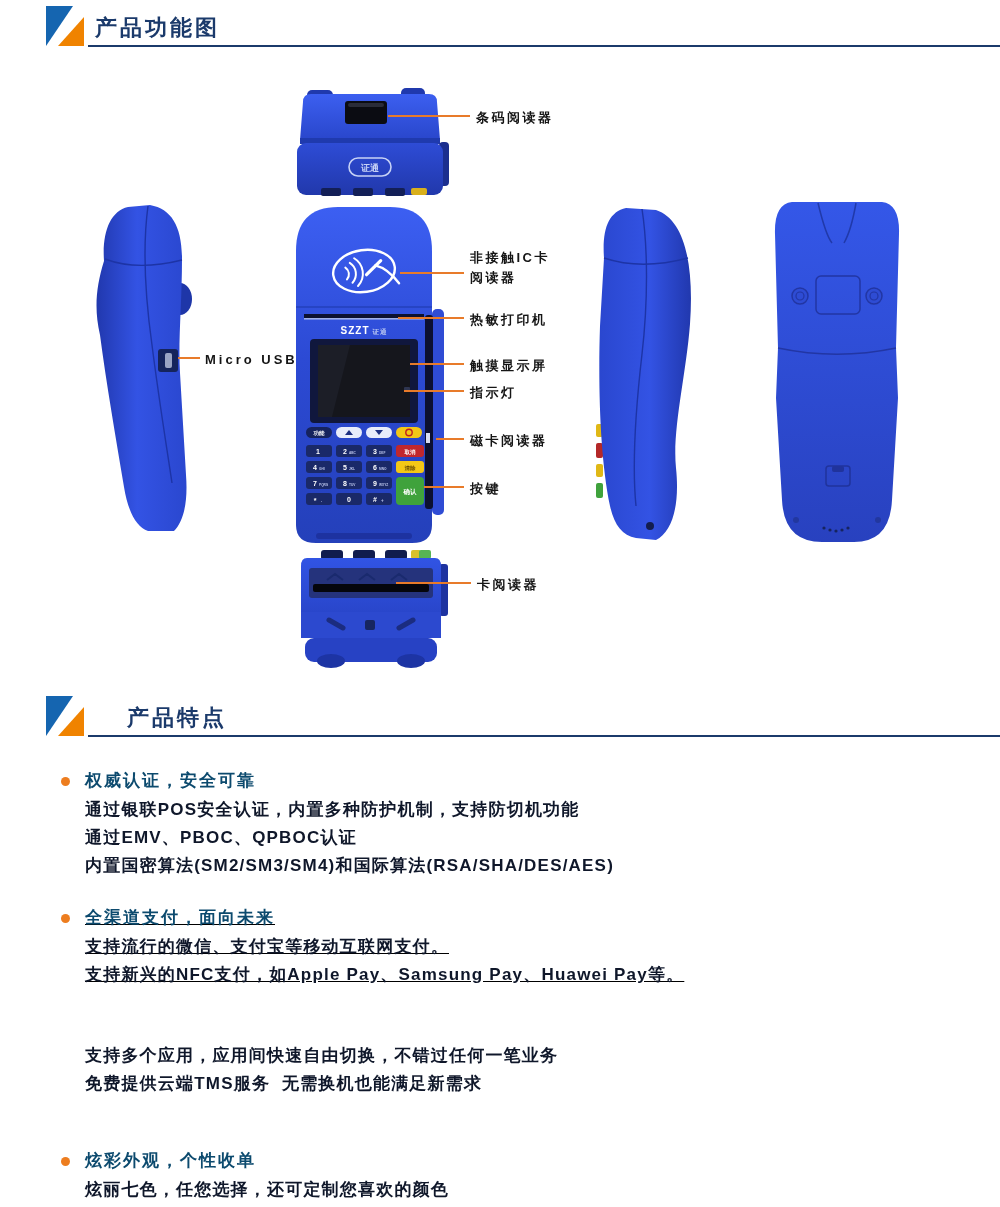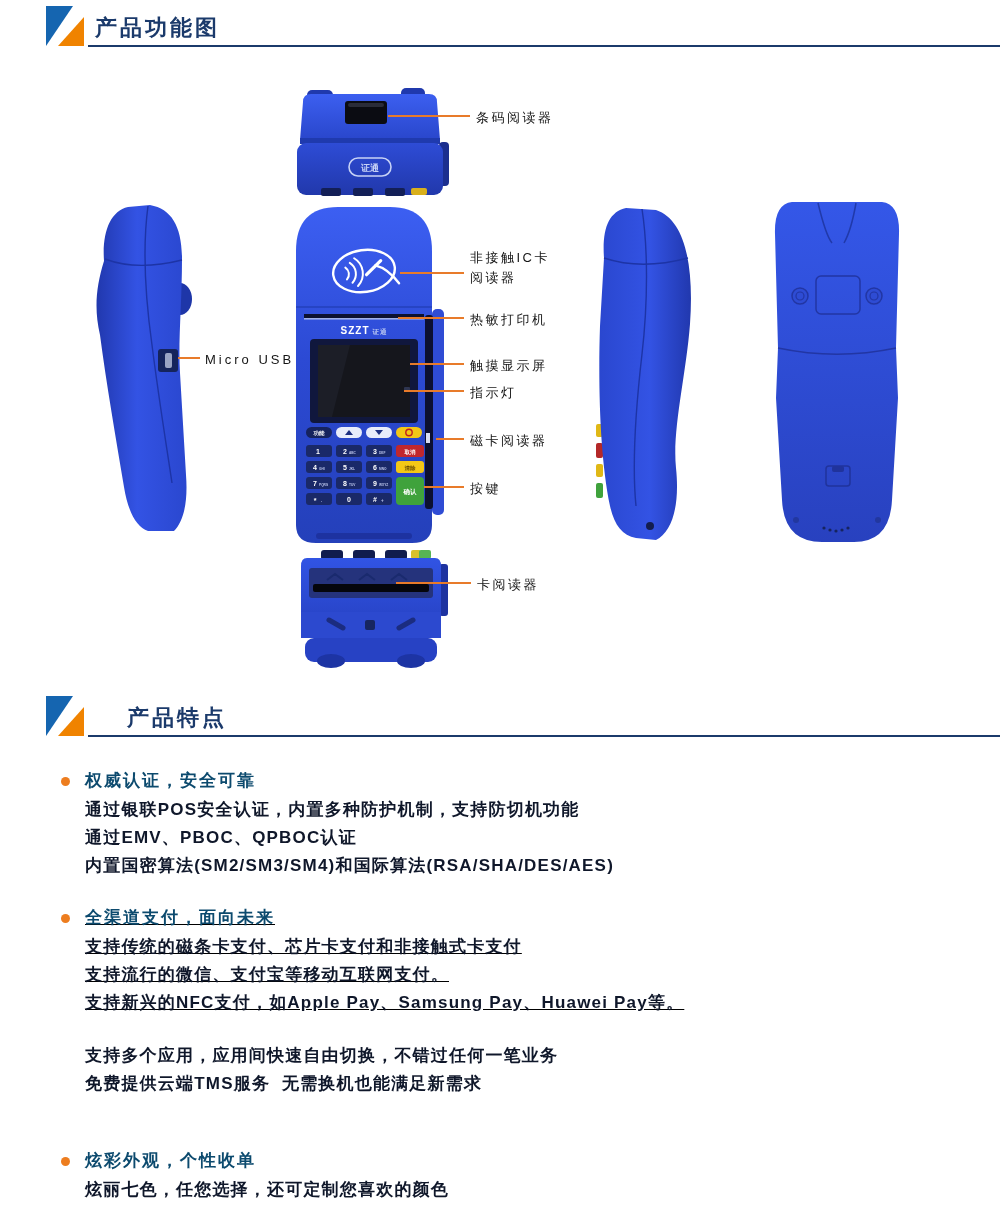--- a/index.html
+++ b/index.html
@@ -3,21 +3,21 @@
 <meta charset="utf-8">
 <style>
   html,body{margin:0;padding:0;background:#fff;}
   .page{position:relative;width:1000px;height:1207px;background:#fff;overflow:hidden;
         font-family:"Liberation Sans",sans-serif;}
   
   .logo-mark{position:absolute;width:38px;height:40px;}
   .section-title{position:absolute;font-size:22px;font-weight:bold;color:#1b3a6b;letter-spacing:3px;white-space:nowrap;text-align:center;}
   .section-rule{position:absolute;left:88px;right:0;height:2px;background:#1b3a6b;}
   
-  .callout-label{position:absolute;font-size:13px;font-weight:normal;color:#151515;letter-spacing:2.5px;white-space:nowrap;line-height:20px;}
+  .callout-label{position:absolute;font-size:13px;font-weight:bold;color:#151515;letter-spacing:2.5px;white-space:nowrap;line-height:20px;}
   .leader{position:absolute;height:2px;background:#e87b2a;}
   
   .view{position:absolute;}
   svg text{font-family:"Liberation Sans",sans-serif;}
   
   .feature{position:absolute;left:85px;right:20px;}
   .feature-heading{position:relative;font-size:17px;line-height:22px;font-weight:bold;color:#0c4a6e;letter-spacing:2px;margin-bottom:4px;white-space:nowrap;}
   .bullet{position:absolute;left:-24px;top:7px;width:9px;height:9px;border-radius:50%;background:#ed7d1f;}
   .feature-line{font-size:17px;line-height:28px;font-weight:bold;color:#0f172a;letter-spacing:1.2px;white-space:pre-wrap;}
 </style>
@@ -270,21 +270,20 @@
 
   <div class="feature" style="top:770px;">
     <div class="feature-heading"><span class="bullet"></span><span>权威认证，安全可靠</span></div>
     <div class="feature-line">通过银联POS安全认证，内置多种防护机制，支持防切机功能</div>
     <div class="feature-line">通过EMV、PBOC、QPBOC认证</div>
     <div class="feature-line">内置国密算法(SM2/SM3/SM4)和国际算法(RSA/SHA/DES/AES)</div>
   </div>
 
   <div class="feature" style="top:907px;text-decoration:underline;">
     <div class="feature-heading"><span class="bullet"></span><span>全渠道支付，面向未来</span></div>
-    <div class="feature-line">支持传统的磁条卡支付、芯片卡支付和非接触式卡支付</div>
     <div class="feature-line">支持流行的微信、支付宝等移动互联网支付。</div>
     <div class="feature-line">支持新兴的NFC支付，如Apple Pay、Samsung Pay、Huawei Pay等。</div>
   </div>
 
   <div class="feature" style="top:1042px;">
     <div class="feature-line">支持多个应用，应用间快速自由切换，不错过任何一笔业务</div>
     <div class="feature-line">免费提供云端TMS服务  无需换机也能满足新需求</div>
   </div>
 
   <div class="feature" style="top:1150px;">

